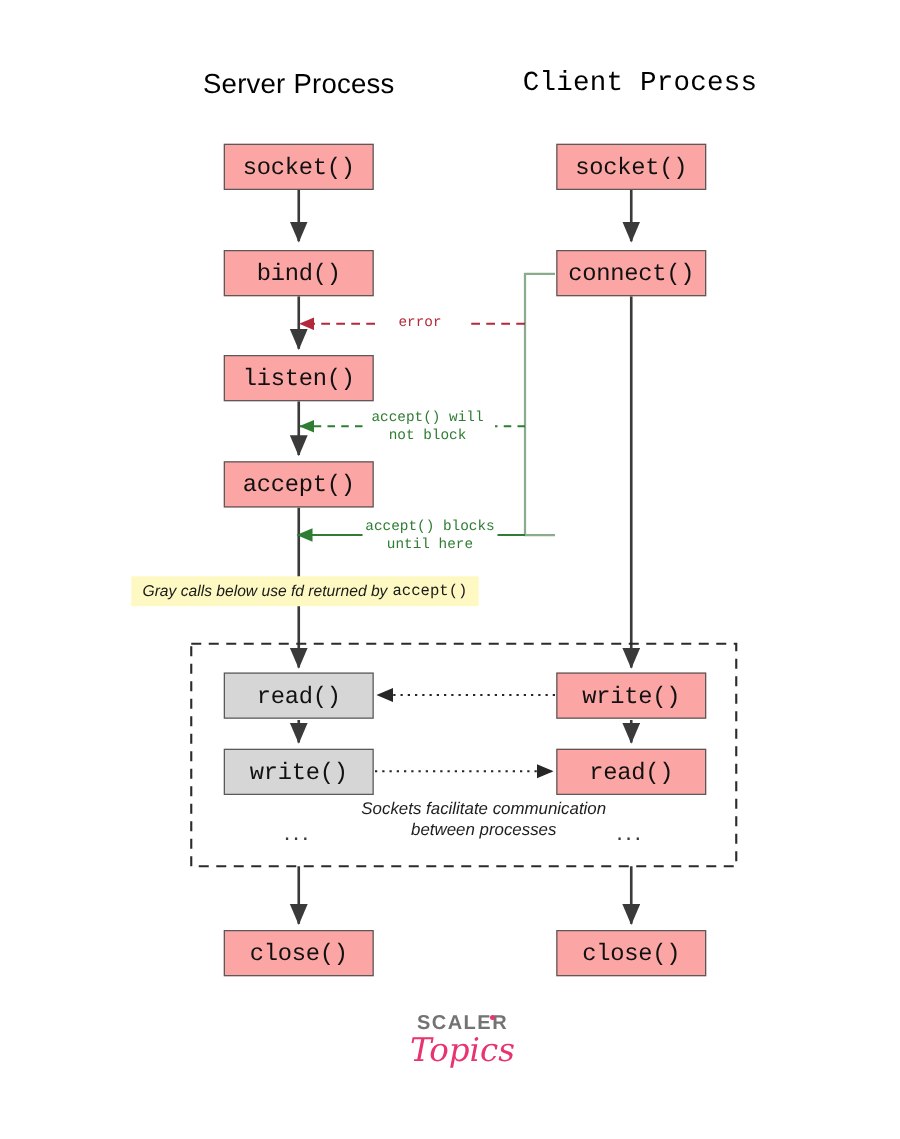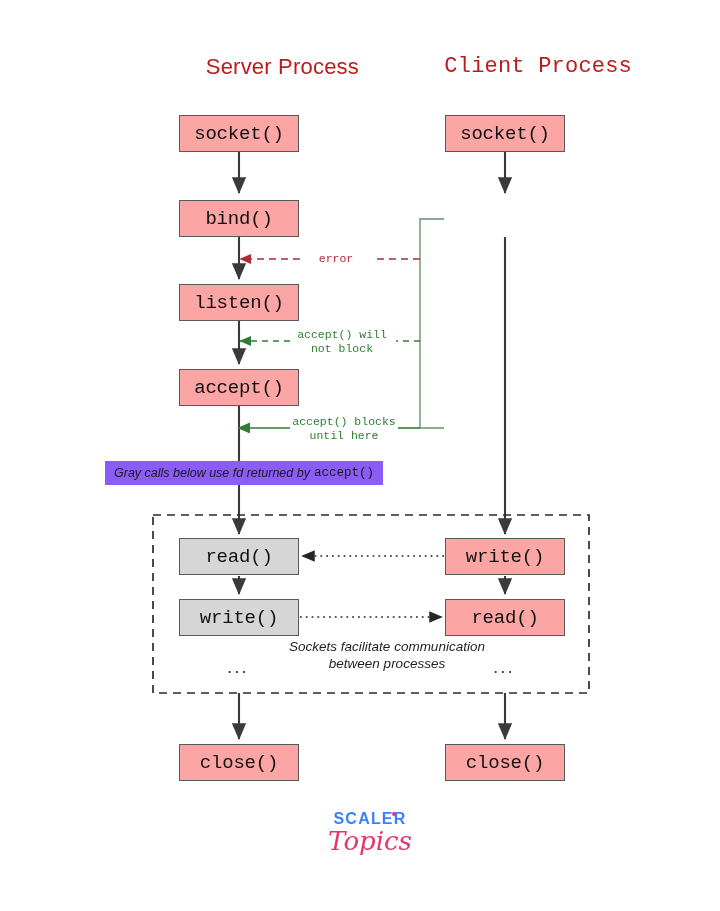--- a/index.html
+++ b/index.html
@@ -17,22 +17,22 @@
   #diagram-root {
     position: absolute;
     left: 0; top: 0;
     width: 720px;
     height: 911px;
   }
   .col-title {
     position: absolute;
     font-family: "Liberation Sans", sans-serif;
     font-size: 22px;
-    color: #b91c1c;
-    text-align: right;
+    color: #000000;
+    text-align: center;
     width: 240px;
     letter-spacing: 0.2px;
   }
   #title-server { left: 119px; top: 54px; }
   #title-client { left: 392px; top: 54px; font-family: Liberation Mono, monospace; }
 
   .call-box {
     position: absolute;
     width: 120px;
     height: 37px;
@@ -52,21 +52,21 @@
   .ellipsis {
     position: absolute;
     font-family: "Liberation Sans", sans-serif;
     font-size: 19px;
     color: #3a3a3a;
     letter-spacing: 2px;
   }
 
   .banner {
     position: absolute;
-    background: #8b5cf6;
+    background: #fef9c3;
     height: 24px;
     display: flex;
     align-items: center;
     padding: 0 9px;
     box-sizing: border-box;
     white-space: nowrap;
   }
   .banner .b-italic {
     font-family: "Liberation Sans", sans-serif;
     font-style: italic;
@@ -108,21 +108,21 @@
     left: 300px;
     top: 810px;
     width: 140px;
     text-align: center;
   }
   .logo-scaler {
     font-family: "Liberation Sans", sans-serif;
     font-weight: bold;
     font-size: 16px;
     letter-spacing: 1.2px;
-    color: #3b82f6;
+    color: #737373;
     display: inline-block;
   }
   .logo-dot {
     display: inline-block;
     width: 4px; height: 4px;
     border-radius: 50%;
     background: #e8336d;
     position: absolute;
     left: 58px;
     top: 2px;
@@ -197,20 +197,21 @@
 
   <div class="call-box" style="left:179px; top:115px;">socket()</div>
   <div class="call-box" style="left:179px; top:200px;">bind()</div>
   <div class="call-box" style="left:179px; top:284px;">listen()</div>
   <div class="call-box" style="left:179px; top:369px;">accept()</div>
   <div class="call-box gray" style="left:179px; top:538px;">read()</div>
   <div class="call-box gray" style="left:179px; top:599px;">write()</div>
   <div class="call-box" style="left:179px; top:744px;">close()</div>
 
   <div class="call-box" style="left:445px; top:115px;">socket()</div>
+  <div class="call-box" style="left:445px; top:200px;">connect()</div>
   <div class="call-box" style="left:445px; top:538px;">write()</div>
   <div class="call-box" style="left:445px; top:599px;">read()</div>
   <div class="call-box" style="left:445px; top:744px;">close()</div>
 
   <div class="ellipsis" style="left:227px; top:656px;">...</div>
   <div class="ellipsis" style="left:493px; top:656px;">...</div>
 
   <div class="banner" style="left:105px; top:461px;">
     <span class="b-italic">Gray calls below use fd returned by</span>
     <span class="b-mono">accept()</span>

